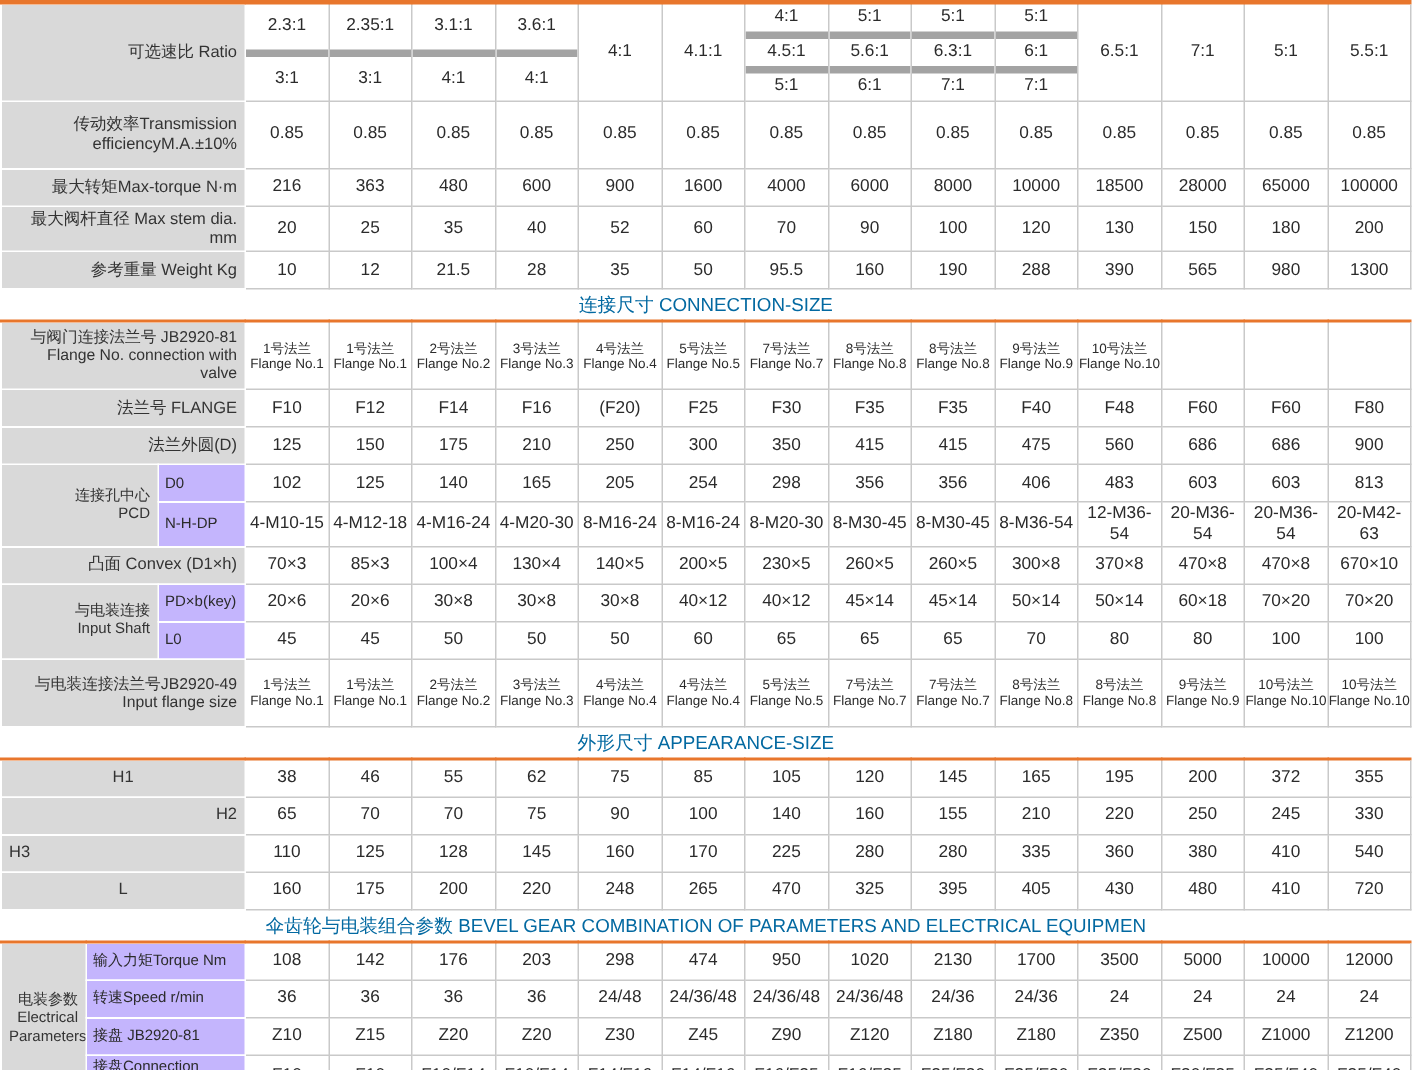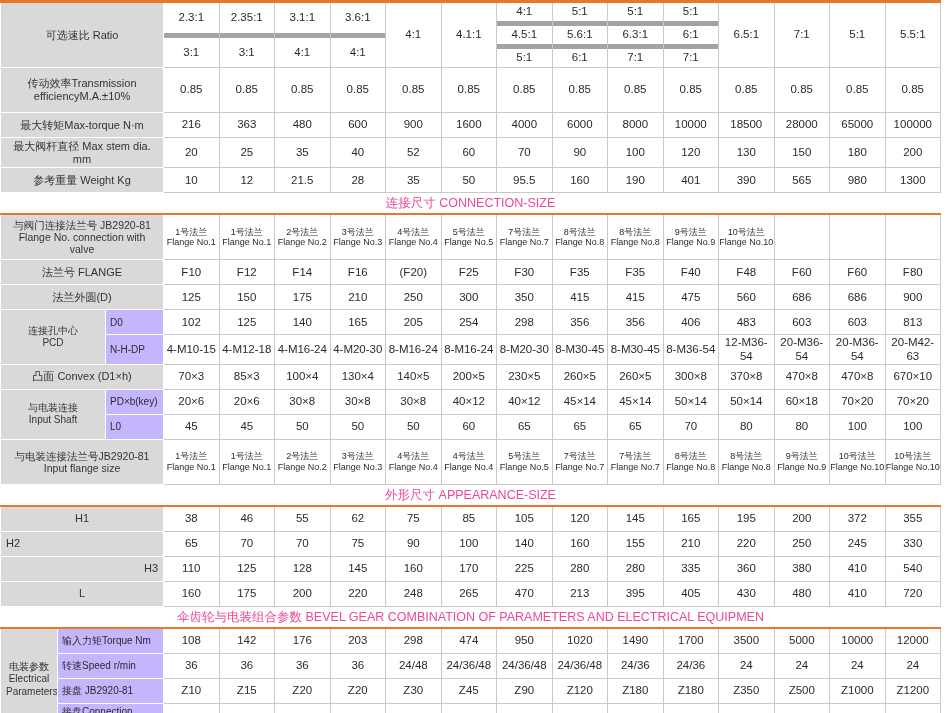--- a/index.html
+++ b/index.html
@@ -6,31 +6,31 @@
   body{width:947px;font-family:"Liberation Sans","DejaVu Sans",sans-serif;color:#2b2b2b;}
   .sheet{width:947px;}
   table{border-collapse:collapse;table-layout:fixed;width:941px;border-top:3px solid #e8762c;}
   col.c-a{width:57px;}
   col.c-b{width:48px;}
   col.c-c{width:58px;}
   col.datacol{width:55.5px;}
   td{border:1px solid #c9c9c9;text-align:center;vertical-align:middle;
      font-size:11.5px;height:20px;padding:1px 0;line-height:1.15;white-space:pre-line;
      overflow:hidden;}
-  td.lbl{background:#d9d9d9;text-align:center;padding:2px 5px;border-color:#ffffff;
+  td.lbl{background:#d9d9d9;text-align:right;padding:2px 5px;border-color:#ffffff;
          font-size:11px;color:#333;}
   td.sub{background:#c4b5fd;border-color:#ffffff;text-align:left;padding:2px 4px;font-size:10px;}
   tr.r-ratio td{height:60px;}
   tr.r-eff td{height:40px;}
   tr.r-flangeno td{height:40px;font-size:9px;}
   tr.r-flangeno td.lbl{font-size:10.5px;margin-top:33px;}
   tr.r-inputflange td{height:40px;font-size:9px;}
   tr.r-inputflange td.lbl{font-size:10.5px;}
   tr.section td{border:none;border-bottom:2px solid #e8762c;background:#fff;text-align:center;
-                font-size:12.5px;height:16px;color:#ec4899;padding:2px 0;}
+                font-size:12.5px;height:16px;color:#0369a1;padding:2px 0;}
   td.stack{padding:0;}
   .stackwrap{display:flex;flex-direction:column;height:100%;min-height:60px;}
   .stackwrap .opt{flex:1;display:flex;align-items:center;justify-content:center;
                   border-top:5px solid #a3a3a3;}
   .stackwrap .opt:first-child{border-top:none;}
   tr.grp td.glbl{font-size:10px;line-height:1.25;}
 </style>
 </head>
 <body>
 
@@ -116,21 +116,21 @@
       <td class="lbl" colspan="3">参考重量 Weight Kg</td>
     <td>10</td>
           <td>12</td>
           <td>21.5</td>
           <td>28</td>
           <td>35</td>
           <td>50</td>
           <td>95.5</td>
           <td>160</td>
           <td>190</td>
-          <td>401</td>
+          <td>288</td>
           <td>390</td>
           <td>565</td>
           <td>980</td>
           <td>1300</td>
         </tr>
 
     <tr class="section">
       <td colspan="17">连接尺寸 CONNECTION-SIZE</td>
     </tr>
 
@@ -280,21 +280,21 @@
           <td>65</td>
           <td>65</td>
           <td>65</td>
           <td>70</td>
           <td>80</td>
           <td>80</td>
           <td>100</td>
           <td>100</td>
         </tr>
     <tr class="r-inputflange">
-      <td class="lbl" colspan="3">与电装连接法兰号JB2920-81
+      <td class="lbl" colspan="3">与电装连接法兰号JB2920-49
 Input flange size</td>
     <td>1号法兰
 Flange No.1</td>
           <td>1号法兰
 Flange No.1</td>
           <td>2号法兰
 Flange No.2</td>
           <td>3号法兰
 Flange No.3</td>
           <td>4号法兰
@@ -317,55 +317,55 @@
 Flange No.10</td>
           <td>10号法兰
 Flange No.10</td>
         </tr>
 
     <tr class="section">
       <td colspan="17">外形尺寸 APPEARANCE-SIZE</td>
     </tr>
 
     <tr>
-      <td class="lbl" colspan="3" style="">H1</td>
+      <td class="lbl" colspan="3" style="text-align:center;">H1</td>
     <td>38</td>
           <td>46</td>
           <td>55</td>
           <td>62</td>
           <td>75</td>
           <td>85</td>
           <td>105</td>
           <td>120</td>
           <td>145</td>
           <td>165</td>
           <td>195</td>
           <td>200</td>
           <td>372</td>
           <td>355</td>
         </tr>
     <tr>
-      <td class="lbl" colspan="3" style="text-align:left;">H2</td>
+      <td class="lbl" colspan="3" style="text-align:right;">H2</td>
     <td>65</td>
           <td>70</td>
           <td>70</td>
           <td>75</td>
           <td>90</td>
           <td>100</td>
           <td>140</td>
           <td>160</td>
           <td>155</td>
           <td>210</td>
           <td>220</td>
           <td>250</td>
           <td>245</td>
           <td>330</td>
         </tr>
     <tr>
-      <td class="lbl" colspan="3" style="text-align:right;margin-left:40px;">H3</td>
+      <td class="lbl" colspan="3" style="text-align:left;margin-left:40px;">H3</td>
     <td>110</td>
           <td>125</td>
           <td>128</td>
           <td>145</td>
           <td>160</td>
           <td>170</td>
           <td>225</td>
           <td>280</td>
           <td>280</td>
           <td>335</td>
@@ -376,21 +376,21 @@
         </tr>
     <tr>
       <td class="lbl" colspan="3" style="text-align:center;">L</td>
     <td>160</td>
           <td>175</td>
           <td>200</td>
           <td>220</td>
           <td>248</td>
           <td>265</td>
           <td>470</td>
-          <td>213</td>
+          <td>325</td>
           <td>395</td>
           <td>405</td>
           <td>430</td>
           <td>480</td>
           <td>410</td>
           <td>720</td>
         </tr>
 
     <tr class="section">
       <td colspan="17">伞齿轮与电装组合参数  BEVEL GEAR COMBINATION OF PARAMETERS AND ELECTRICAL EQUIPMEN</td>
@@ -402,21 +402,21 @@
 Parameters</td>
       <td class="sub" colspan="2">输入力矩Torque Nm</td>
     <td>108</td>
           <td>142</td>
           <td>176</td>
           <td>203</td>
           <td>298</td>
           <td>474</td>
           <td>950</td>
           <td>1020</td>
-          <td>1490</td>
+          <td>2130</td>
           <td>1700</td>
           <td>3500</td>
           <td>5000</td>
           <td>10000</td>
           <td>12000</td>
         </tr>
     <tr>
       <td class="sub" colspan="2">转速Speed r/min</td>
     <td>36</td>
           <td>36</td>

